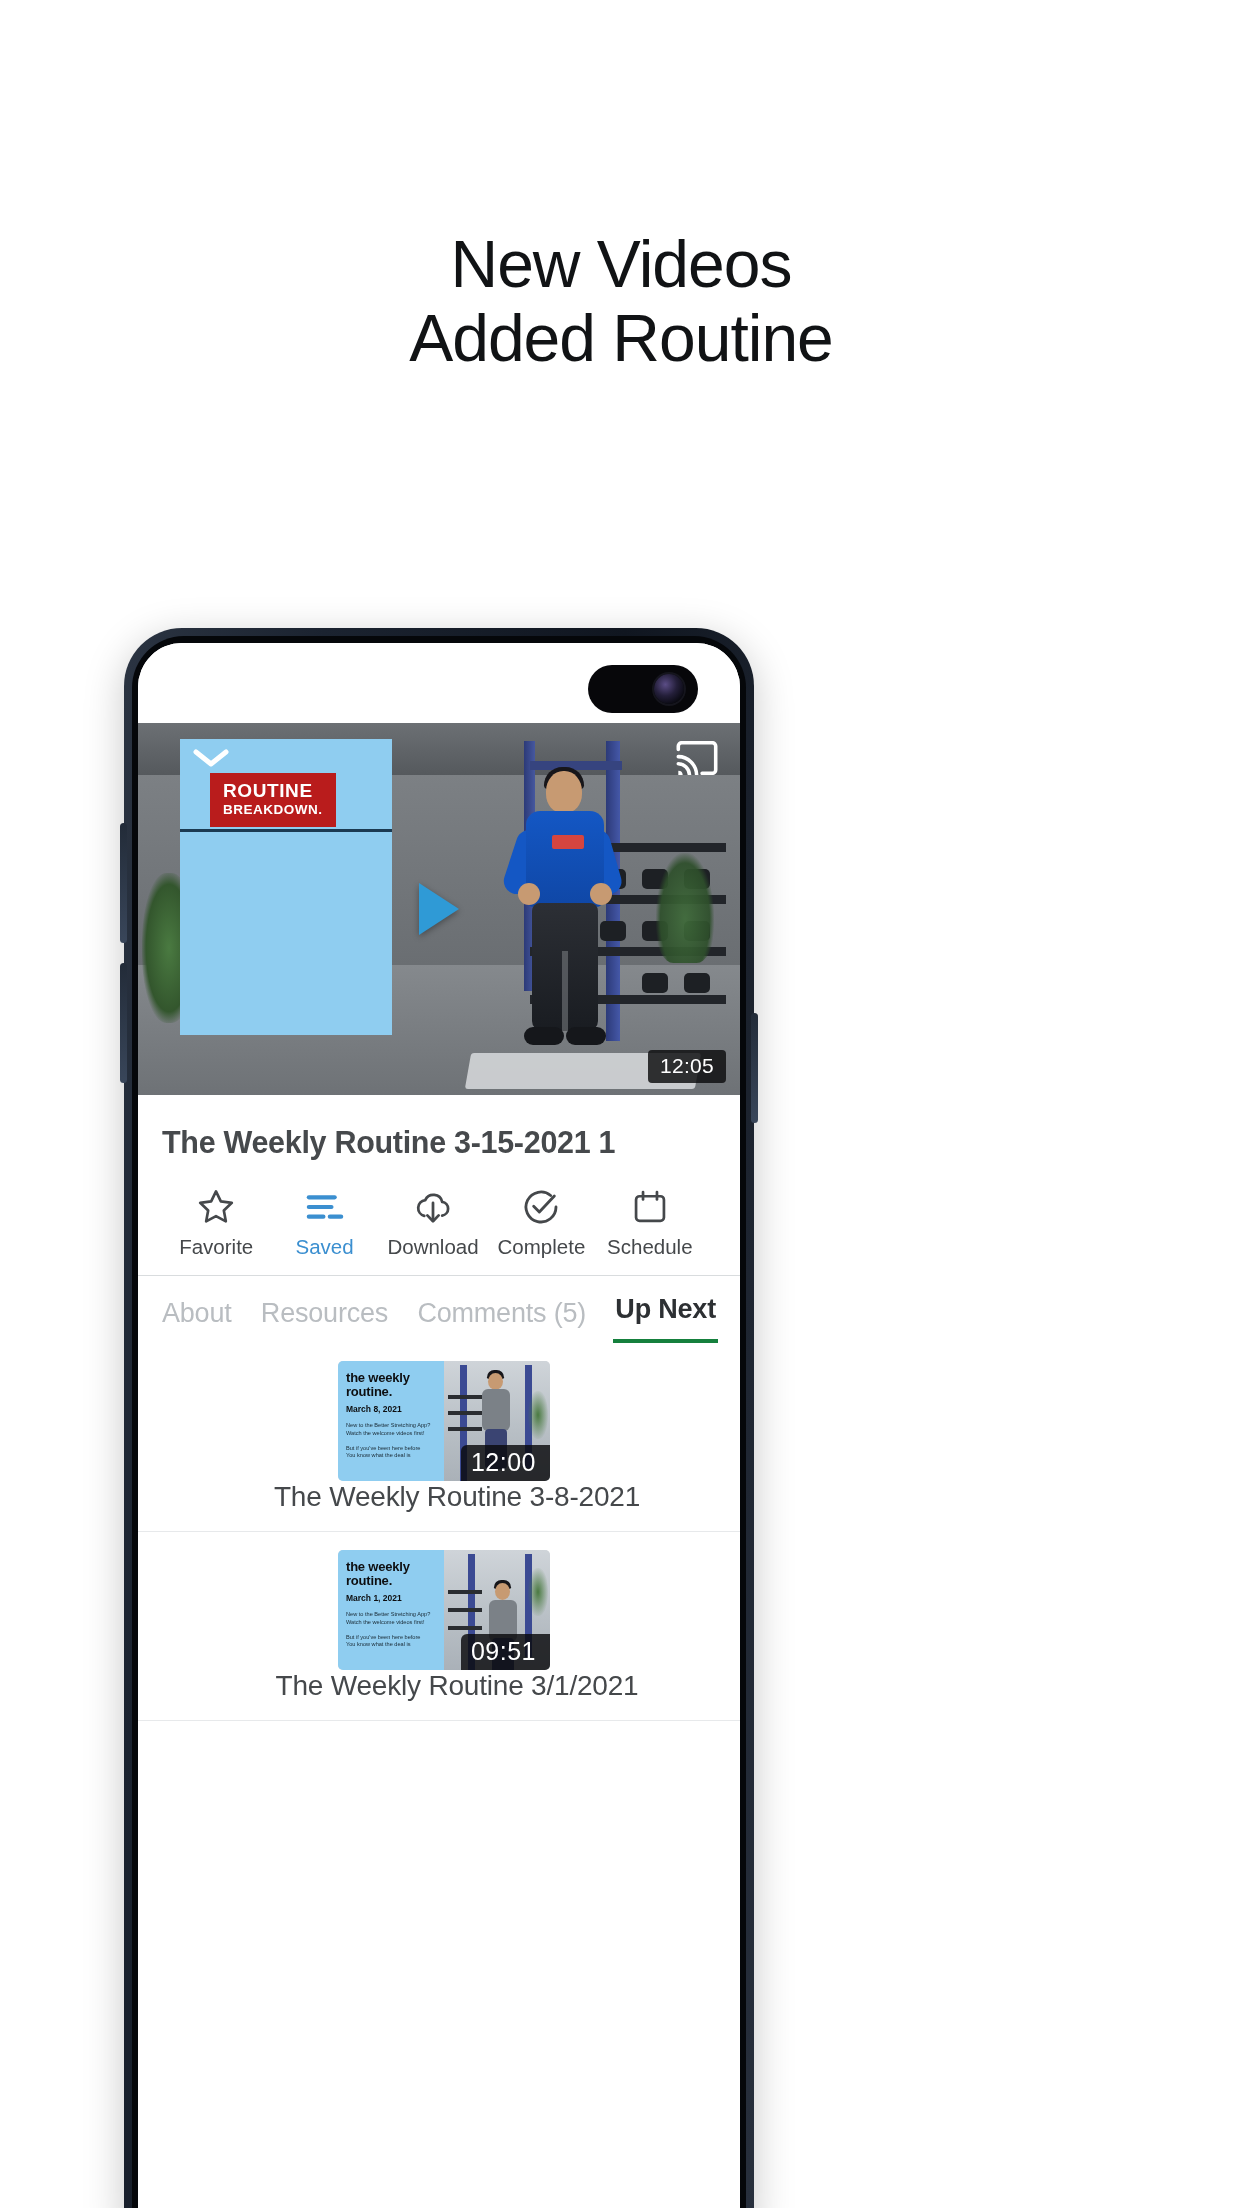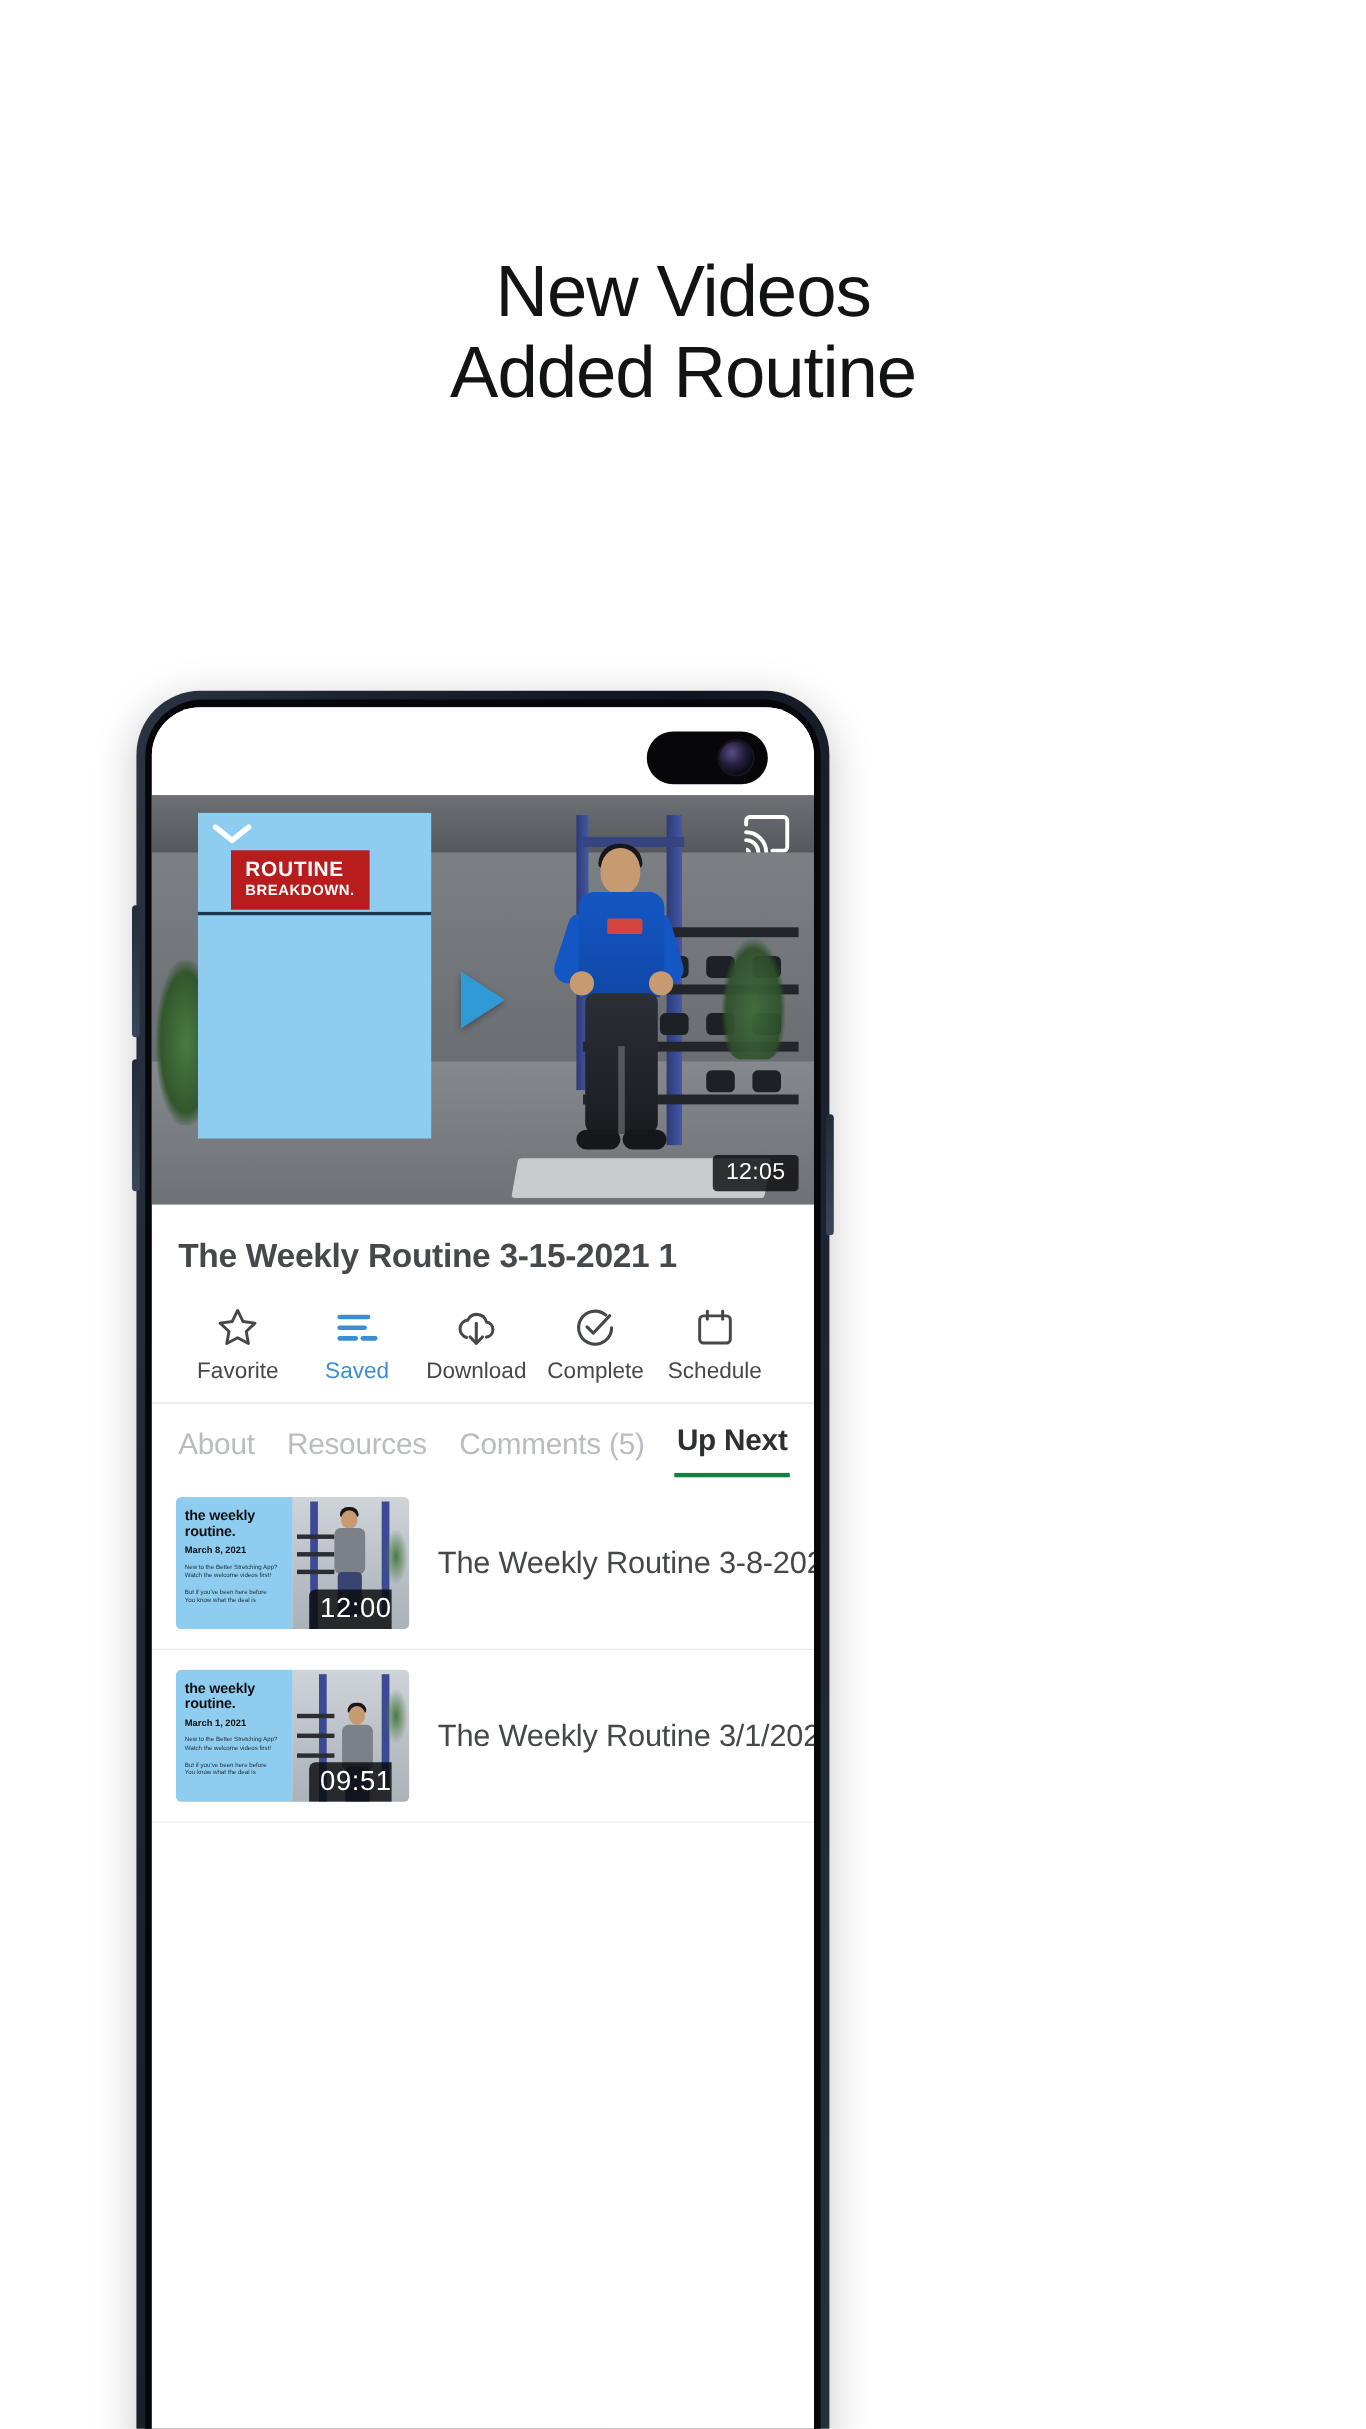--- a/index.html
+++ b/index.html
@@ -215,20 +215,21 @@
     white-space: nowrap; letter-spacing: -.2px;
   }
   .tab.active { color: #2d3033; font-weight: 700; border-bottom: 4px solid #15803d; }
 
   
   .uplist { padding: 0 0 0 0; }
   .uprow {
     display: flex; align-items: center;
     padding: 18px 12px 18px 22px;
     border-bottom: 1px solid #e7e9eb;
+    flex-direction: column;
   }
   .thumb {
     position: relative; width: 212px; height: 120px; flex: none;
     border-radius: 5px; overflow: hidden; background: #d7dce1;
   }
   .thumb-left {
     position: absolute; left: 0; top: 0; width: 50%; height: 100%;
     background: #8fcdf0; padding: 10px 8px;
   }
   .tl-t1 { font-size: 13px; font-weight: 800; color: #0d0e10; line-height: 1.05; letter-spacing: -.2px; }
@@ -241,24 +242,24 @@
   }
   .tr-rack { position: absolute; left: 16px; top: 4px; width: 7px; height: 100%; background:#3b4a93; }
   .tr-rack2 { position: absolute; right: 18px; top: 4px; width: 7px; height: 86%; background:#3b4a93; }
   .tr-shelf { position: absolute; left: 4px; width: 34px; height: 4px; background:#2a2d31; }
   .tr-person-h { position: absolute; left: 44px; top: 12px; width: 15px; height: 17px; border-radius: 50%; background:#c79a72; }
   .tr-person-hair { position: absolute; left: 43px; top: 9px; width: 17px; height: 9px; border-radius: 8px 8px 2px 2px; background:#17161a; }
   .tr-person-b { position: absolute; left: 38px; top: 28px; width: 28px; height: 42px; border-radius:6px; background:#7b8187; }
   .tr-person-l { position: absolute; left: 41px; top: 68px; width: 22px; height: 40px; border-radius:4px; background:#3a4472; }
   .tr-plant { position: absolute; right: 2px; top: 30px; width: 20px; height: 48px; border-radius: 45%; background: radial-gradient(ellipse at 50% 50%, #4a7a41 0%, rgba(51,86,45,0) 75%); }
   .thumb-time {
-    position: absolute; right: 16px; bottom: 0;
+    position: absolute; right: 0; bottom: 0;
     background: rgba(10,10,12,.82); color: #fff;
     font-size: 25px; font-weight: 500;
-    padding: 3px 0 4px 10px; border-radius: 6px 0 0 0;
+    padding: 3px 14px 4px 10px; border-radius: 6px 0 0 0;
     letter-spacing: .5px;
   }
   .uptitle {
     margin-left: 26px; font-size: 28px; color: #45484b; letter-spacing: -.2px;
     white-space: nowrap;
   }
 </style>
 </head>
 <body>
 

